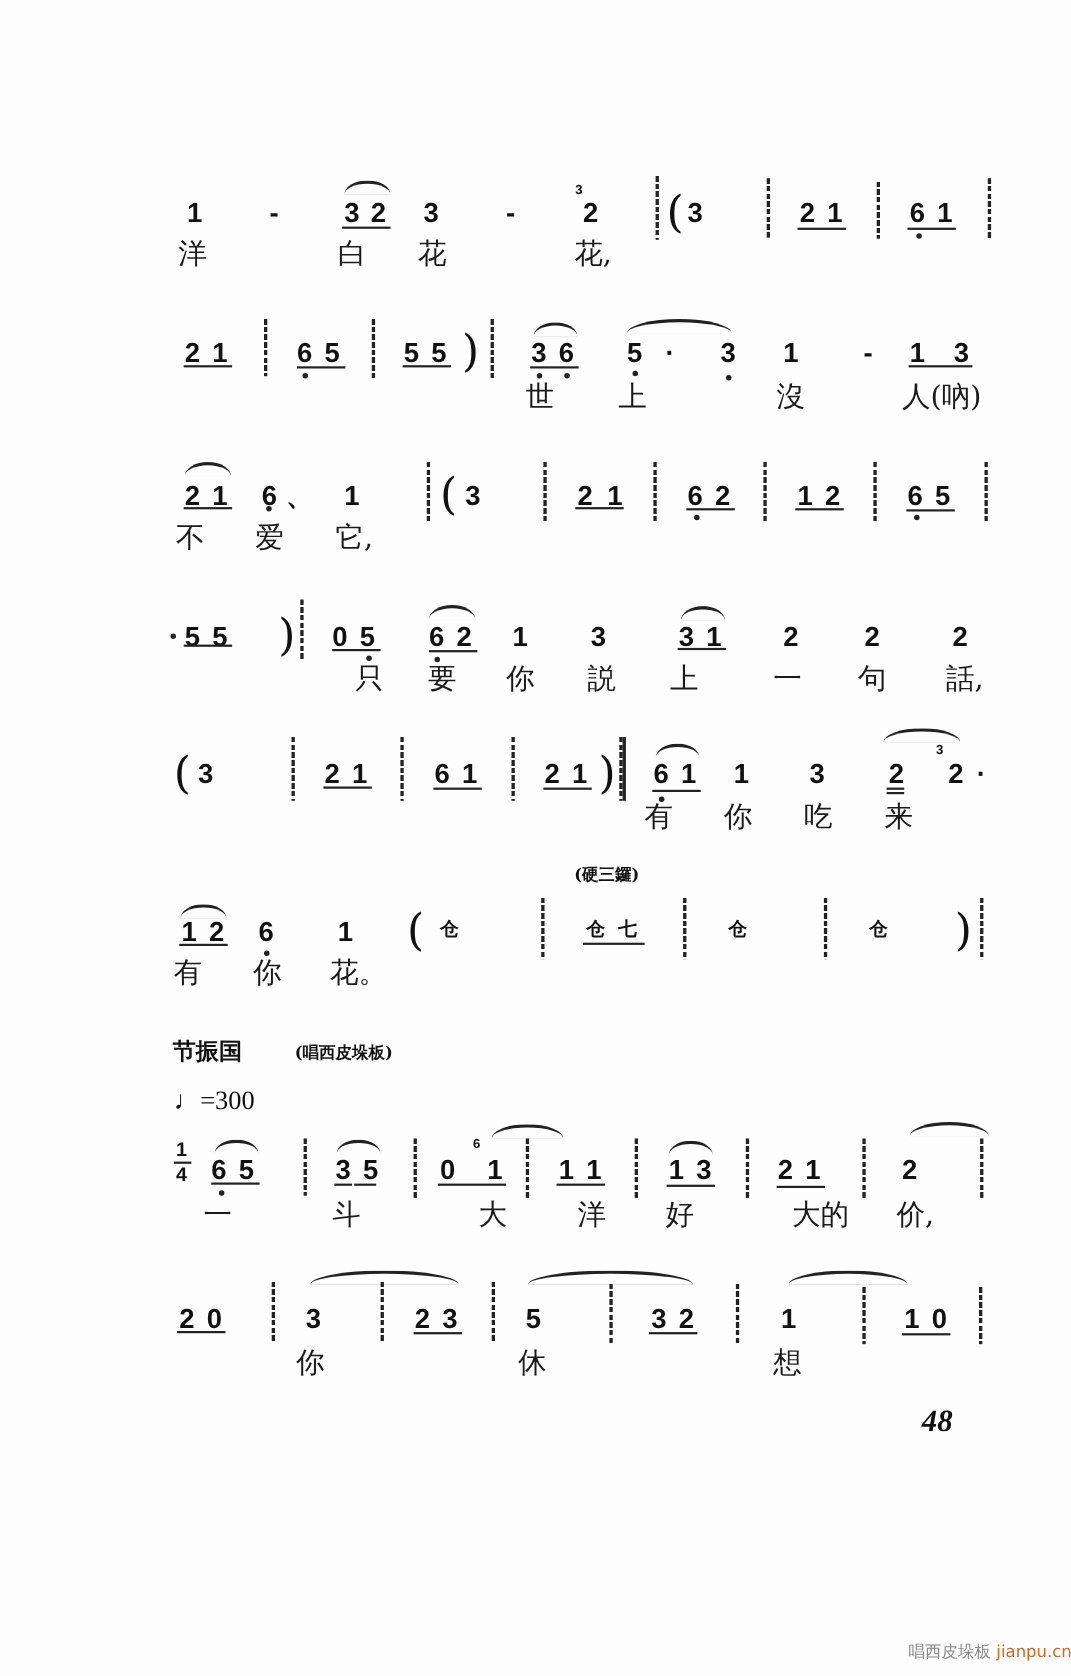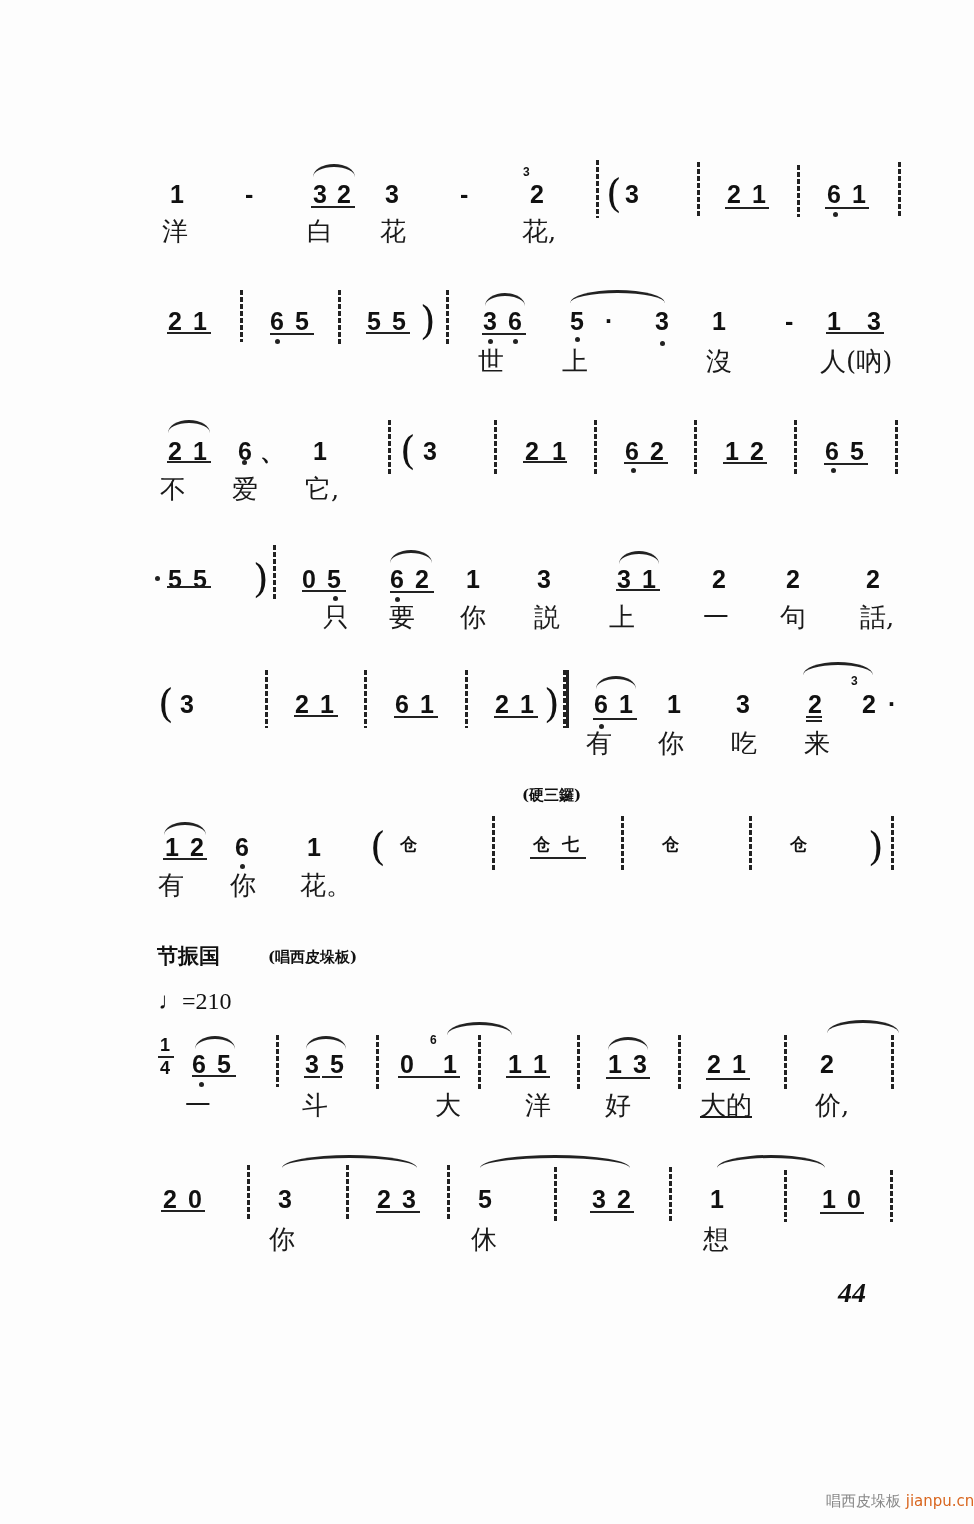--- a/index.html
+++ b/index.html
@@ -235,21 +235,21 @@
         <div class="el note" style="left: 608px; top: 1050px;">1</div>
         <div class="el note" style="left: 633px; top: 1050px;">3</div>
         <div class="el note" style="left: 707px; top: 1050px;">2</div>
         <div class="el note" style="left: 732px; top: 1050px;">1</div>
         <div class="el note" style="left: 820px; top: 1050px;">2</div>
         <div class="el lyric" style="left: 185px; top: 1090px;">一</div>
         <div class="el lyric" style="left: 302px; top: 1090px;">斗</div>
         <div class="el lyric" style="left: 435px; top: 1090px;">大</div>
         <div class="el lyric" style="left: 525px; top: 1090px;">洋</div>
         <div class="el lyric" style="left: 605px; top: 1090px;">好</div>
-        <div class="el lyric" style="left: 700px; top: 1090px; text-decoration: underline;">大的</div>
+        <div class="el lyric" style="left: 720px; top: 1090px;">大的</div>
         <div class="el lyric" style="left: 815px; top: 1090px;">价,</div>
         <div class="bar" style="left: 276px; top: 1035px; height: 52px;"></div>
         <div class="bar" style="left: 376px; top: 1035px; height: 54px;"></div>
         <div class="bar" style="left: 478px; top: 1035px; height: 54px;"></div>
         <div class="bar" style="left: 577px; top: 1035px; height: 54px;"></div>
         <div class="bar" style="left: 678px; top: 1035px; height: 54px;"></div>
         <div class="bar" style="left: 784px; top: 1035px; height: 54px;"></div>
         <div class="bar" style="left: 891px; top: 1035px; height: 54px;"></div>
         <div class="uline" style="left: 192px; top: 1075px; width: 44px;"></div>
         <div class="uline" style="left: 304px; top: 1076px; width: 16px;"></div>
@@ -295,25 +295,25 @@
         <div class="slur" style="left: 282px; top: 1155px; width: 135px;"></div>
         <div class="slur" style="left: 480px; top: 1155px; width: 150px;"></div>
         <div class="slur" style="left: 717px; top: 1155px; width: 108px;"></div>
       </div>
     </div>
 
   <div class="el small" style="left:522px;top:786px;font-size:15px;">(硬三鑼)</div>
 
   <div class="el" style="left:157px;top:942px;font-family:'DejaVu Sans',sans-serif;font-size:21px;font-weight:bold;">节振国</div>
   <div class="el" style="left:268px;top:948px;font-family:'DejaVu Serif',serif;font-size:15px;font-weight:bold;">(唱西皮垛板)</div>
-  <div class="el" style="left:158px;top:988px;font-family:'Liberation Serif',serif;font-size:24px;">♩=210</div>
+  <div class="el" style="left:158px;top:988px;font-family:'Liberation Serif',serif;font-size:24px;">♩=300</div>
 
   <div class="el note" style="left:160px;top:1036px;font-size:18px;line-height:18px;">1</div>
   <div class="uline" style="left:158px;top:1056px;width:16px;"></div>
   <div class="el note" style="left:160px;top:1059px;font-size:18px;line-height:18px;">4</div>
 
-  <div class="el pagenum" style="left:838px;top:1277px;">44</div>
+  <div class="el pagenum" style="left:838px;top:1277px;">48</div>
 
   <div class="el wm" style="left:826px;top:1492px;">
     <span>唱西皮垛板</span>
     <span class="url">jianpu.cn</span>
   </div>
 </div>
 
 </body></html>

